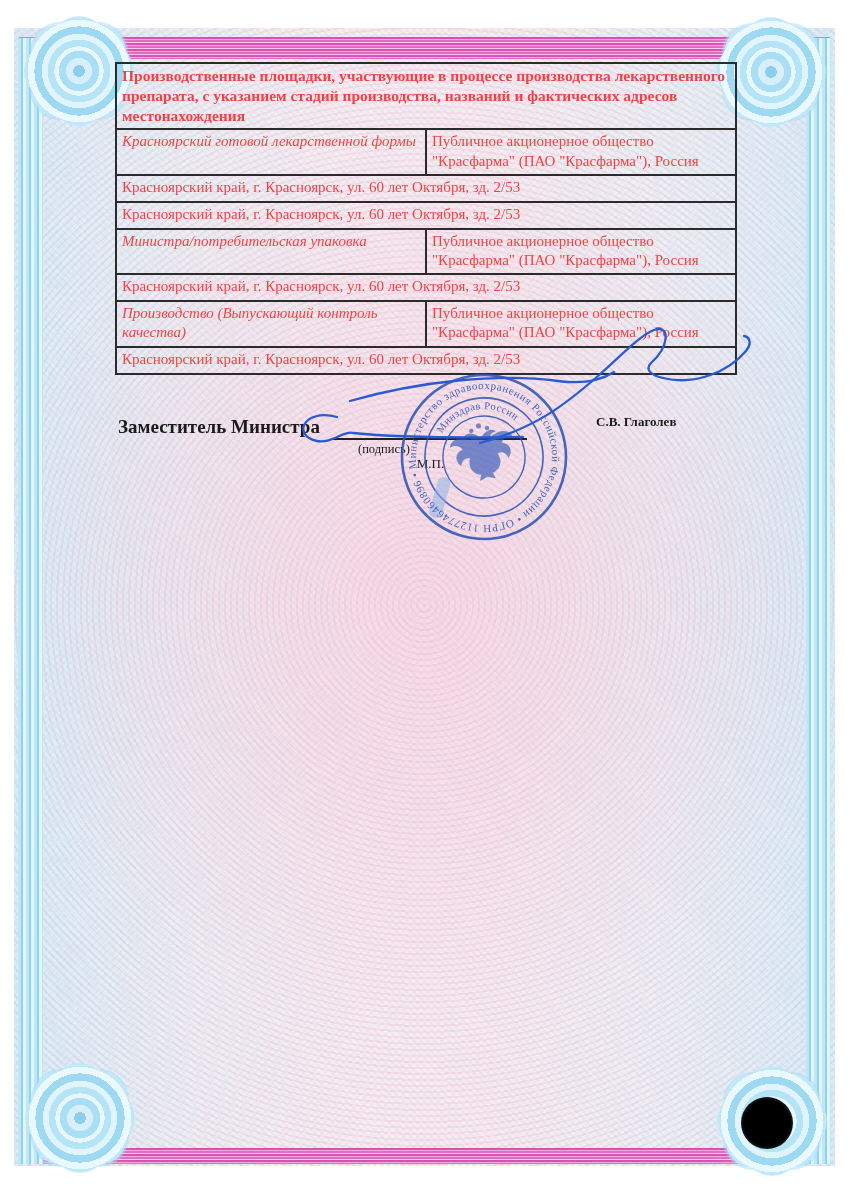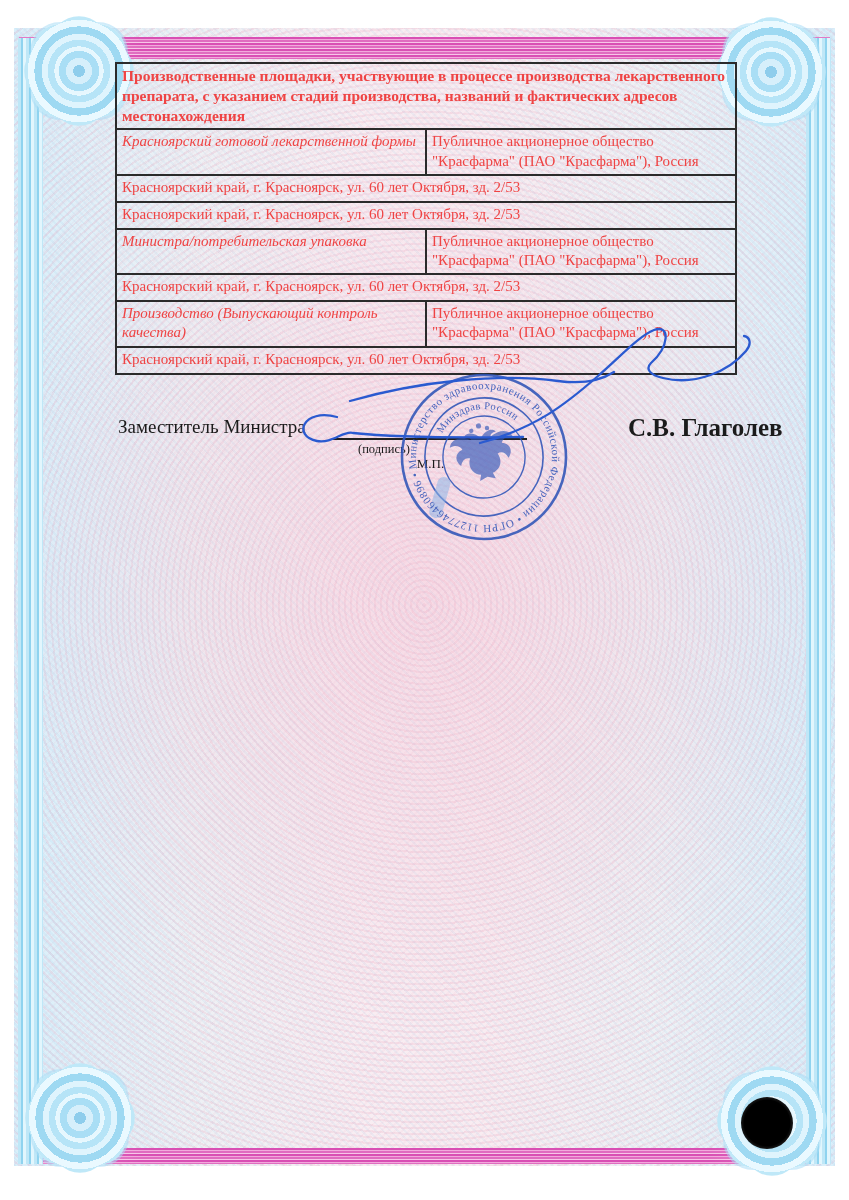--- a/index.html
+++ b/index.html
@@ -65,22 +65,22 @@
   }
   table.sites td{
     border:2px solid #2b2b2b;padding:2px 6px 3px 5px;vertical-align:top;
     background:rgba(255,255,255,0.04);
   }
   td.hdr{font-weight:bold;font-size:15.5px;height:58px;}
   td.stage{font-style:italic;width:306px;height:34px;}
   td.company{width:304px;}
   td.addr{height:20px;}
   
-  .sig-title{position:absolute;left:118px;top:416px;font-weight:normal;font-size:19px;z-index:5;}
-  .sig-name{position:absolute;left:628px;top:414px;font-weight:bold;font-size:25px;z-index:5;}
+  .sig-title{position:absolute;left:118px;top:416px;font-weight:bold;font-size:19px;z-index:5;}
+  .sig-name{position:absolute;left:596px;top:414px;font-weight:bold;font-size:13px;z-index:5;}
   .sig-line{position:absolute;left:333px;top:438px;width:194px;height:2px;background:#222;z-index:5;}
   .sig-caption{position:absolute;left:358px;top:442px;width:145px;text-align:left;font-size:12.5px;z-index:5;}
   .sig-mp{position:absolute;left:358px;top:456px;width:145px;text-align:center;font-size:13px;z-index:5;}
   
   .stamp{position:absolute;left:397px;top:370px;width:174px;height:174px;z-index:6;opacity:0.88;}
   .autograph{position:absolute;left:270px;top:315px;width:500px;height:170px;z-index:7;}
 </style>
 </head>
 <body>
 

